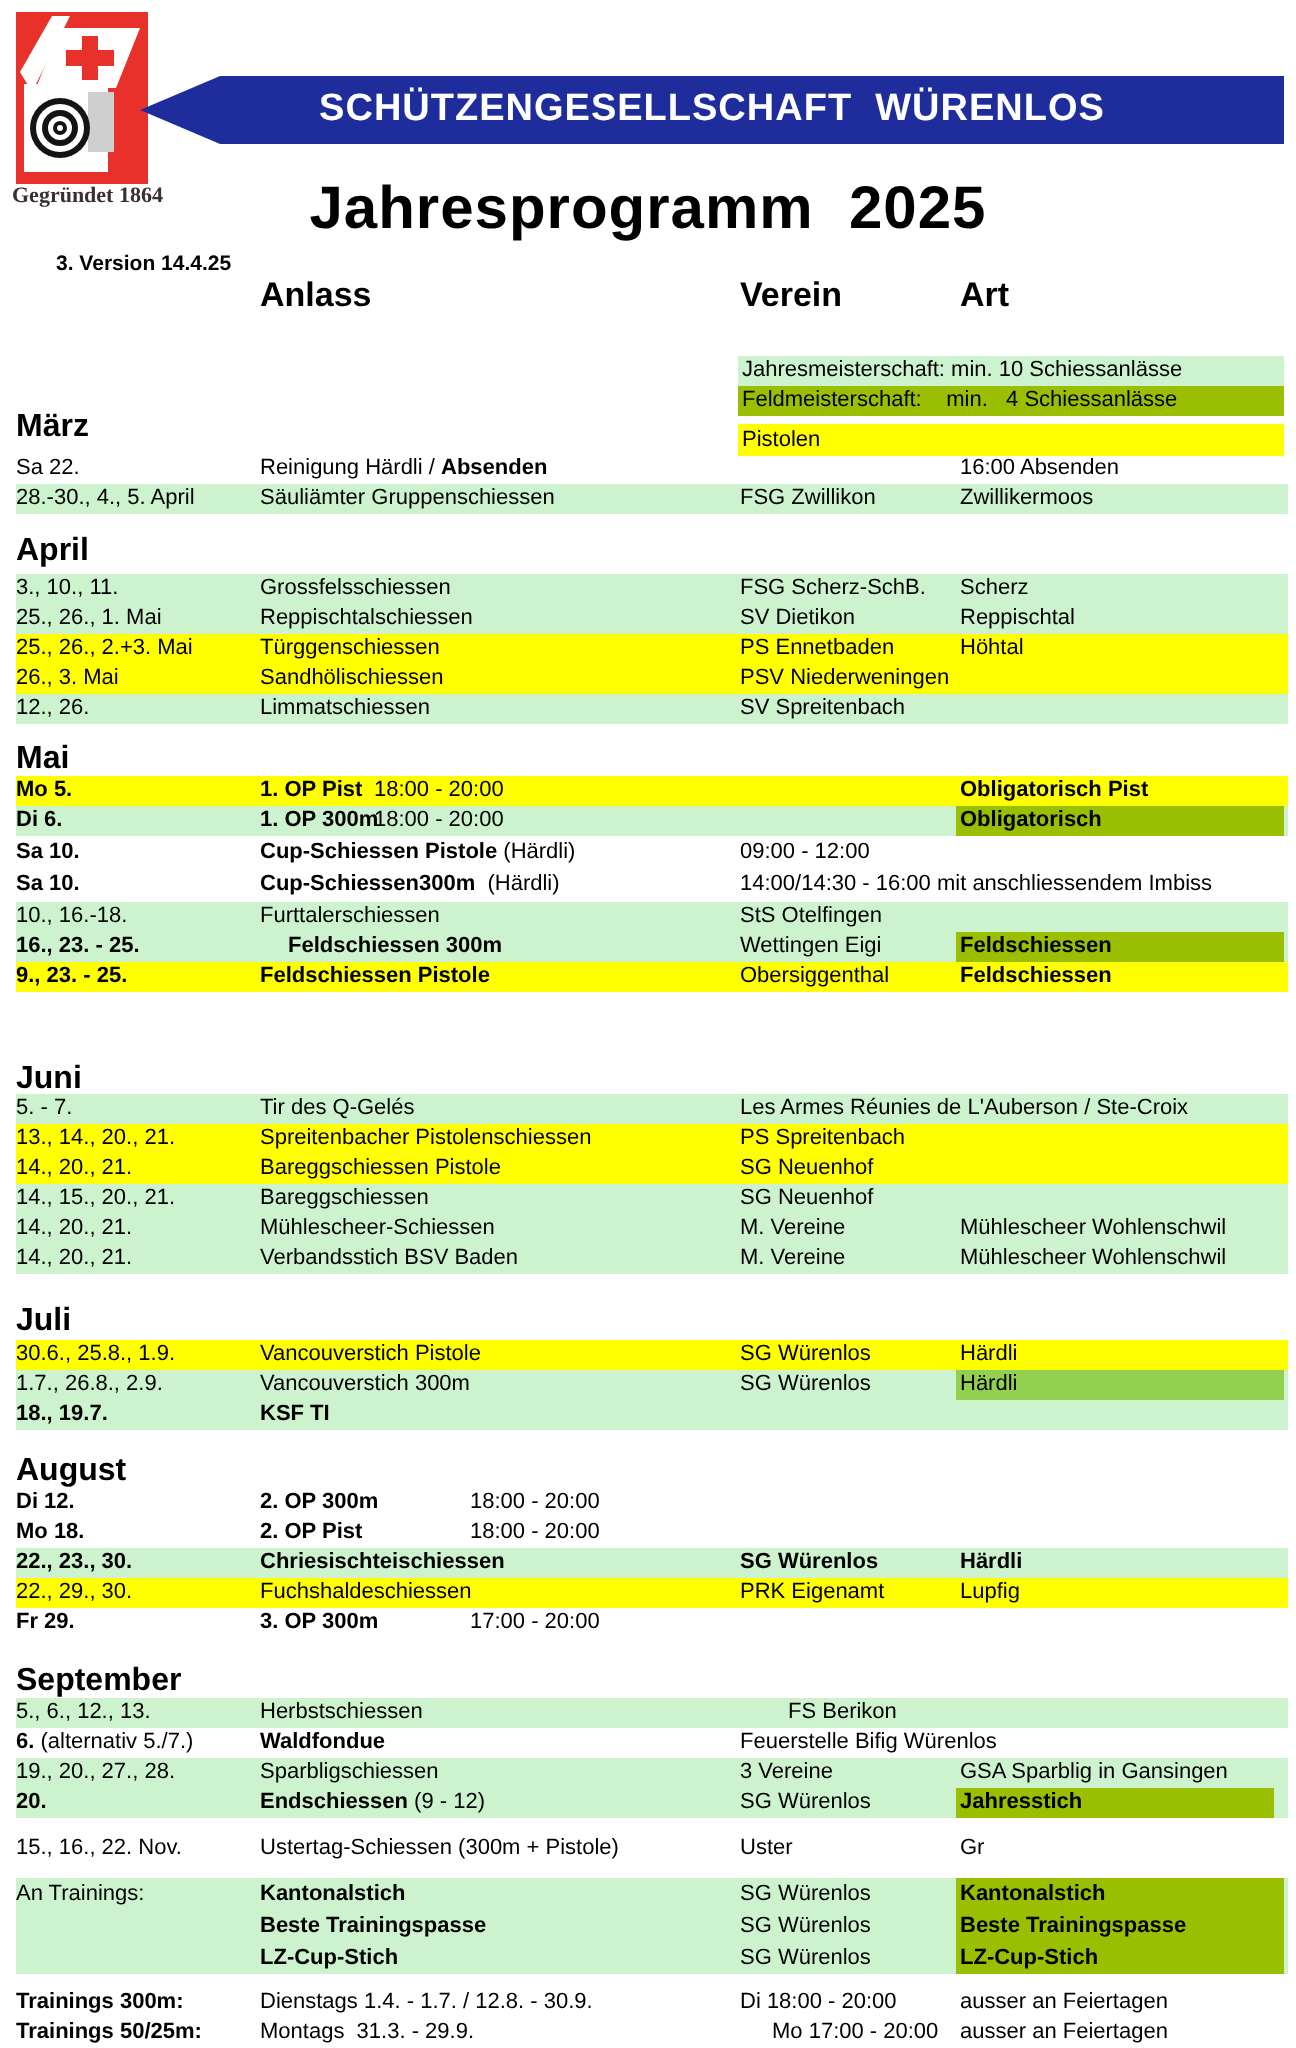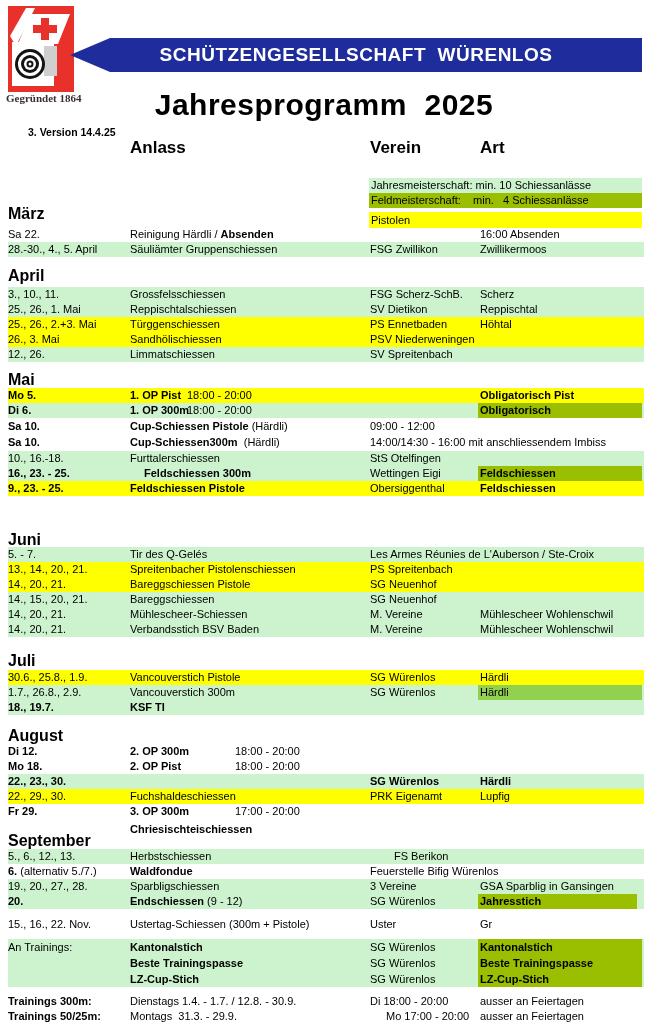--- a/index.html
+++ b/index.html
@@ -177,21 +177,21 @@
     <div class="cell" style="left: 130px; top: 700px; height: 15px; line-height: 15px;"><b>KSF TI</b></div>
     <div class="sec-h" style="top: 726px;">August</div>
     <div class="cell" style="left: 8px; top: 744px; height: 15px; line-height: 15px;"><b>Di 12.</b></div>
     <div class="cell" style="left: 130px; top: 744px; height: 15px; line-height: 15px;"><b>2. OP 300m</b></div>
     <div class="cell" style="left: 235px; top: 744px; height: 15px; line-height: 15px;"><span>18:00 - 20:00</span></div>
     <div class="cell" style="left: 8px; top: 759px; height: 15px; line-height: 15px;"><b>Mo 18.</b></div>
     <div class="cell" style="left: 130px; top: 759px; height: 15px; line-height: 15px;"><b>2. OP Pist</b></div>
     <div class="cell" style="left: 235px; top: 759px; height: 15px; line-height: 15px;"><span>18:00 - 20:00</span></div>
     <div class="rowbg" style="top: 774px; height: 15px; background: rgb(204, 243, 205);"></div>
     <div class="cell" style="left: 8px; top: 774px; height: 15px; line-height: 15px;"><b>22., 23., 30.</b></div>
-    <div class="cell" style="left: 130px; top: 774px; height: 15px; line-height: 15px; margin-top: 48px;"><b>Chriesischteischiessen</b></div>
+    <div class="cell" style="left: 130px; top: 774px; height: 15px; line-height: 15px;"><b>Chriesischteischiessen</b></div>
     <div class="cell" style="left: 370px; top: 774px; height: 15px; line-height: 15px;"><b>SG Würenlos</b></div>
     <div class="cell" style="left: 480px; top: 774px; height: 15px; line-height: 15px;"><b>Härdli</b></div>
     <div class="rowbg" style="top: 789px; height: 15px; background: rgb(255, 255, 0);"></div>
     <div class="cell" style="left: 8px; top: 789px; height: 15px; line-height: 15px;"><span>22., 29., 30.</span></div>
     <div class="cell" style="left: 130px; top: 789px; height: 15px; line-height: 15px;"><span>Fuchshaldeschiessen</span></div>
     <div class="cell" style="left: 370px; top: 789px; height: 15px; line-height: 15px;"><span>PRK Eigenamt</span></div>
     <div class="cell" style="left: 480px; top: 789px; height: 15px; line-height: 15px;"><span>Lupfig</span></div>
     <div class="cell" style="left: 8px; top: 804px; height: 15px; line-height: 15px;"><b>Fr 29.</b></div>
     <div class="cell" style="left: 130px; top: 804px; height: 15px; line-height: 15px;"><b>3. OP 300m</b></div>
     <div class="cell" style="left: 235px; top: 804px; height: 15px; line-height: 15px;"><span>17:00 - 20:00</span></div>

